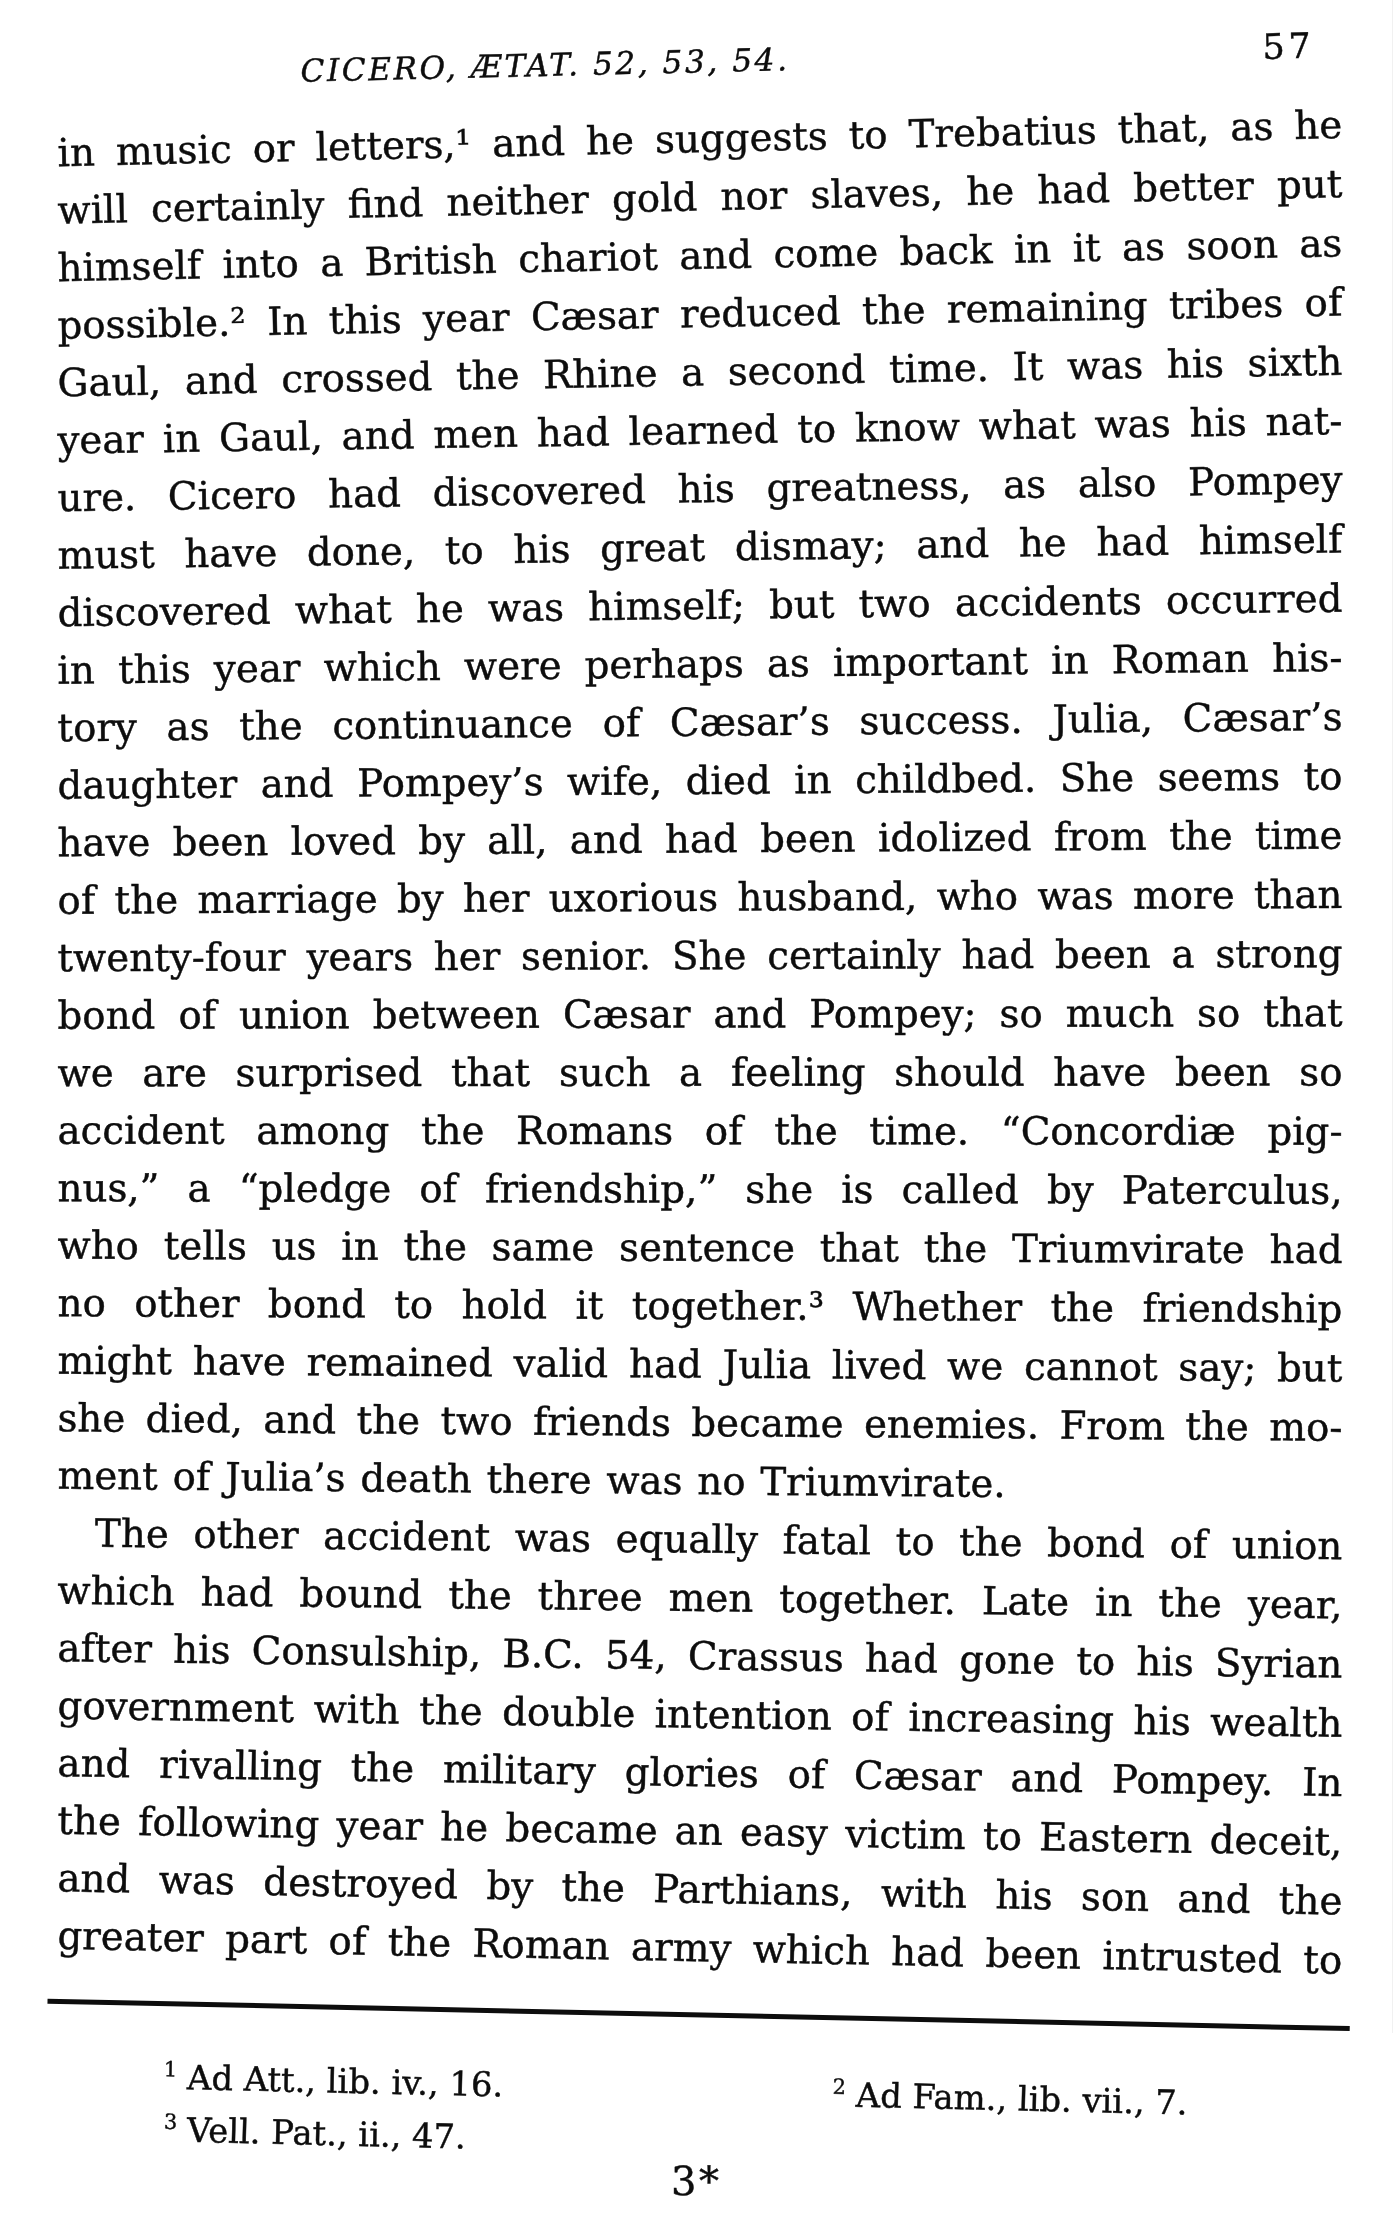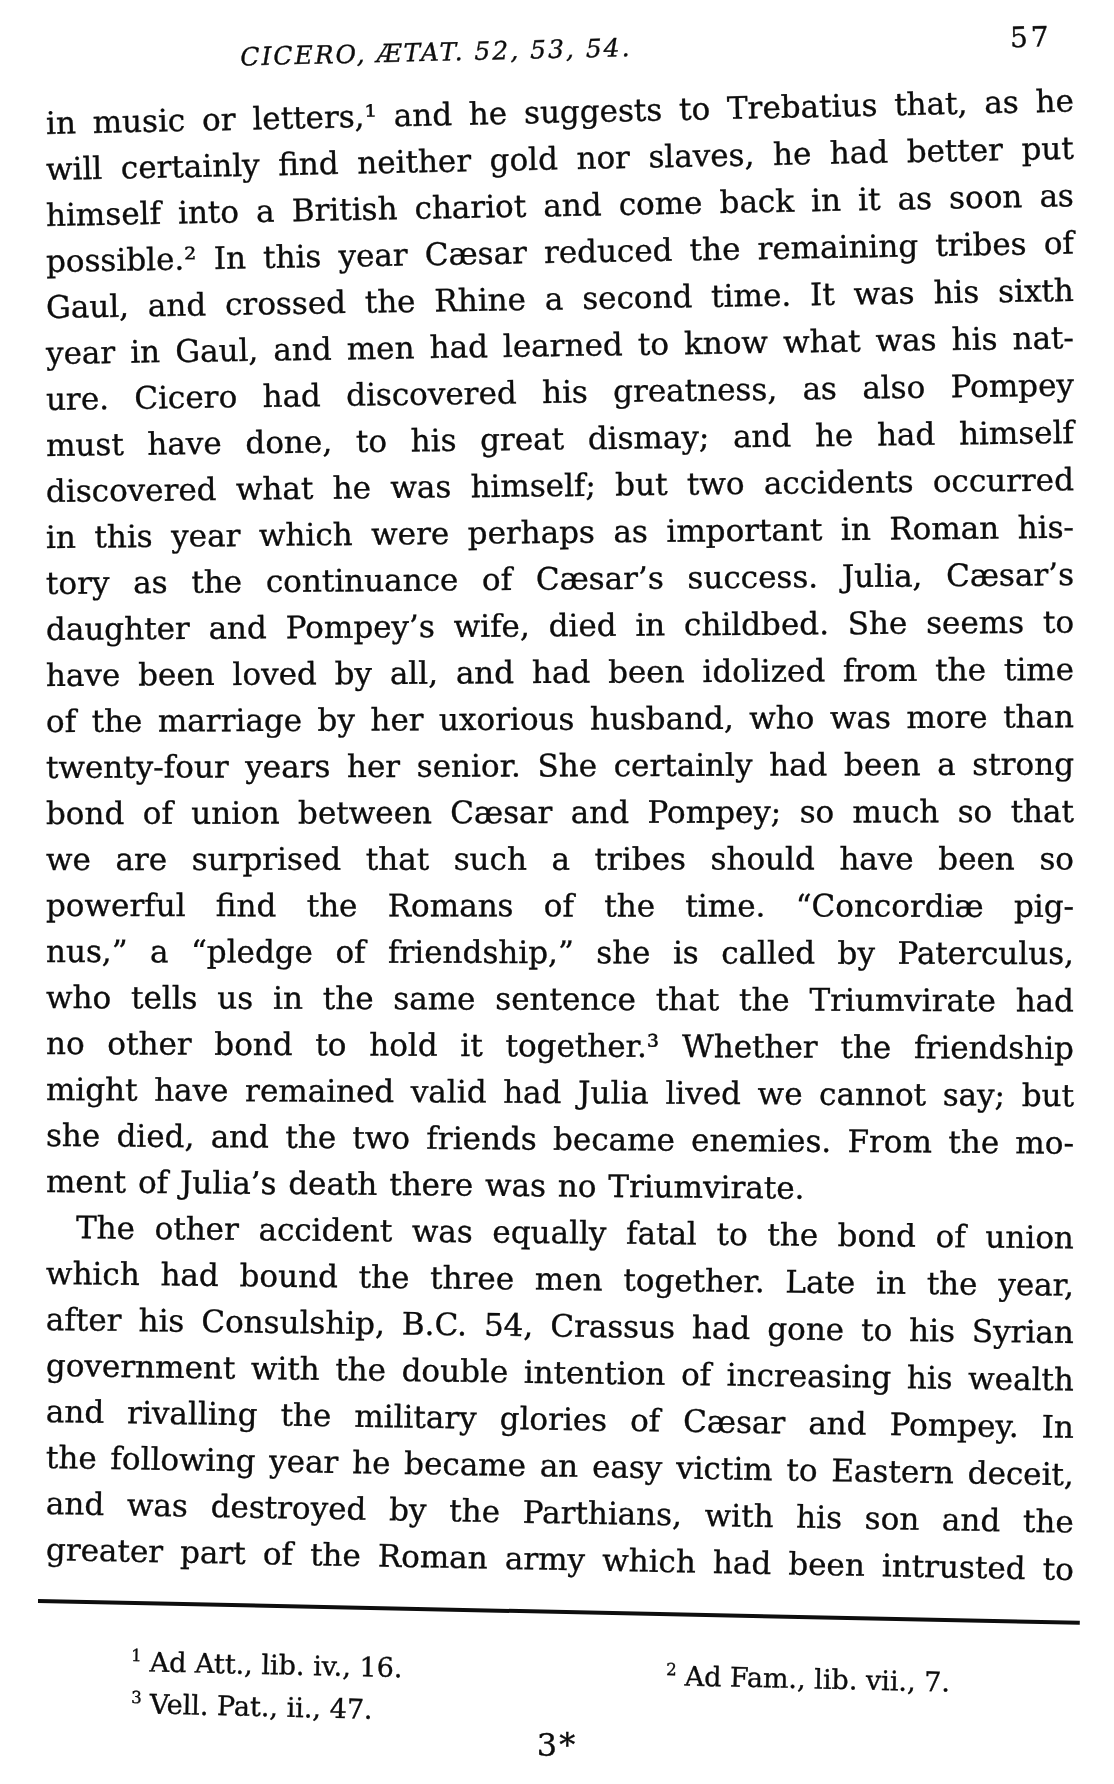--- a/index.html
+++ b/index.html
@@ -103,22 +103,22 @@
         <div class="line warp" style="transform: rotate(-0.801667deg);">ure. Cicero had discovered his greatness, as also Pompey</div>
         <div class="line warp" style="transform: rotate(-0.725deg);">must have done, to his great dismay; and he had himself</div>
         <div class="line warp" style="transform: rotate(-0.648333deg);">discovered what he was himself; but two accidents occurred</div>
         <div class="line warp" style="transform: rotate(-0.571667deg);">in this year which were perhaps as important in Roman his-</div>
         <div class="line warp" style="transform: rotate(-0.495deg);">tory as the continuance of Cæsar’s success. Julia, Cæsar’s</div>
         <div class="line warp" style="transform: rotate(-0.418333deg);">daughter and Pompey’s wife, died in childbed. She seems to</div>
         <div class="line warp" style="transform: rotate(-0.341667deg);">have been loved by all, and had been idolized from the time</div>
         <div class="line warp" style="transform: rotate(-0.265deg);">of the marriage by her uxorious husband, who was more than</div>
         <div class="line warp" style="transform: rotate(-0.188333deg);">twenty-four years her senior. She certainly had been a strong</div>
         <div class="line warp" style="transform: rotate(-0.111667deg);">bond of union between Cæsar and Pompey; so much so that</div>
-        <div class="line warp" style="transform: rotate(-0.035deg);">we are surprised that such a tribes should have been so</div>
-        <div class="line warp" style="transform: rotate(0.0416666deg);">powerful find the Romans of the time. “Concordiæ pig-</div>
+        <div class="line warp" style="transform: rotate(-0.035deg);">we are surprised that such a feeling should have been so</div>
+        <div class="line warp" style="transform: rotate(0.0416666deg);">accident among the Romans of the time. “Concordiæ pig-</div>
         <div class="line warp" style="transform: rotate(0.118333deg);">nus,” a “pledge of friendship,” she is called by Paterculus,</div>
         <div class="line warp" style="transform: rotate(0.195deg);">who tells us in the same sentence that the Triumvirate had</div>
         <div class="line warp" style="transform: rotate(0.271667deg);">no other bond to hold it together.³ Whether the friendship</div>
         <div class="line warp" style="transform: rotate(0.348333deg);">might have remained valid had Julia lived we cannot say; but</div>
         <div class="line warp" style="transform: rotate(0.425deg);">she died, and the two friends became enemies. From the mo-</div>
         <div class="line warp noj" style="transform: rotate(0.501667deg);">ment of Julia’s death there was no Triumvirate.</div>
       </div>
       <div>
         <div class="line warp indent" style="transform: rotate(0.578333deg);">The other accident was equally fatal to the bond of union</div>
         <div class="line warp" style="transform: rotate(0.655deg);">which had bound the three men together. Late in the year,</div>

